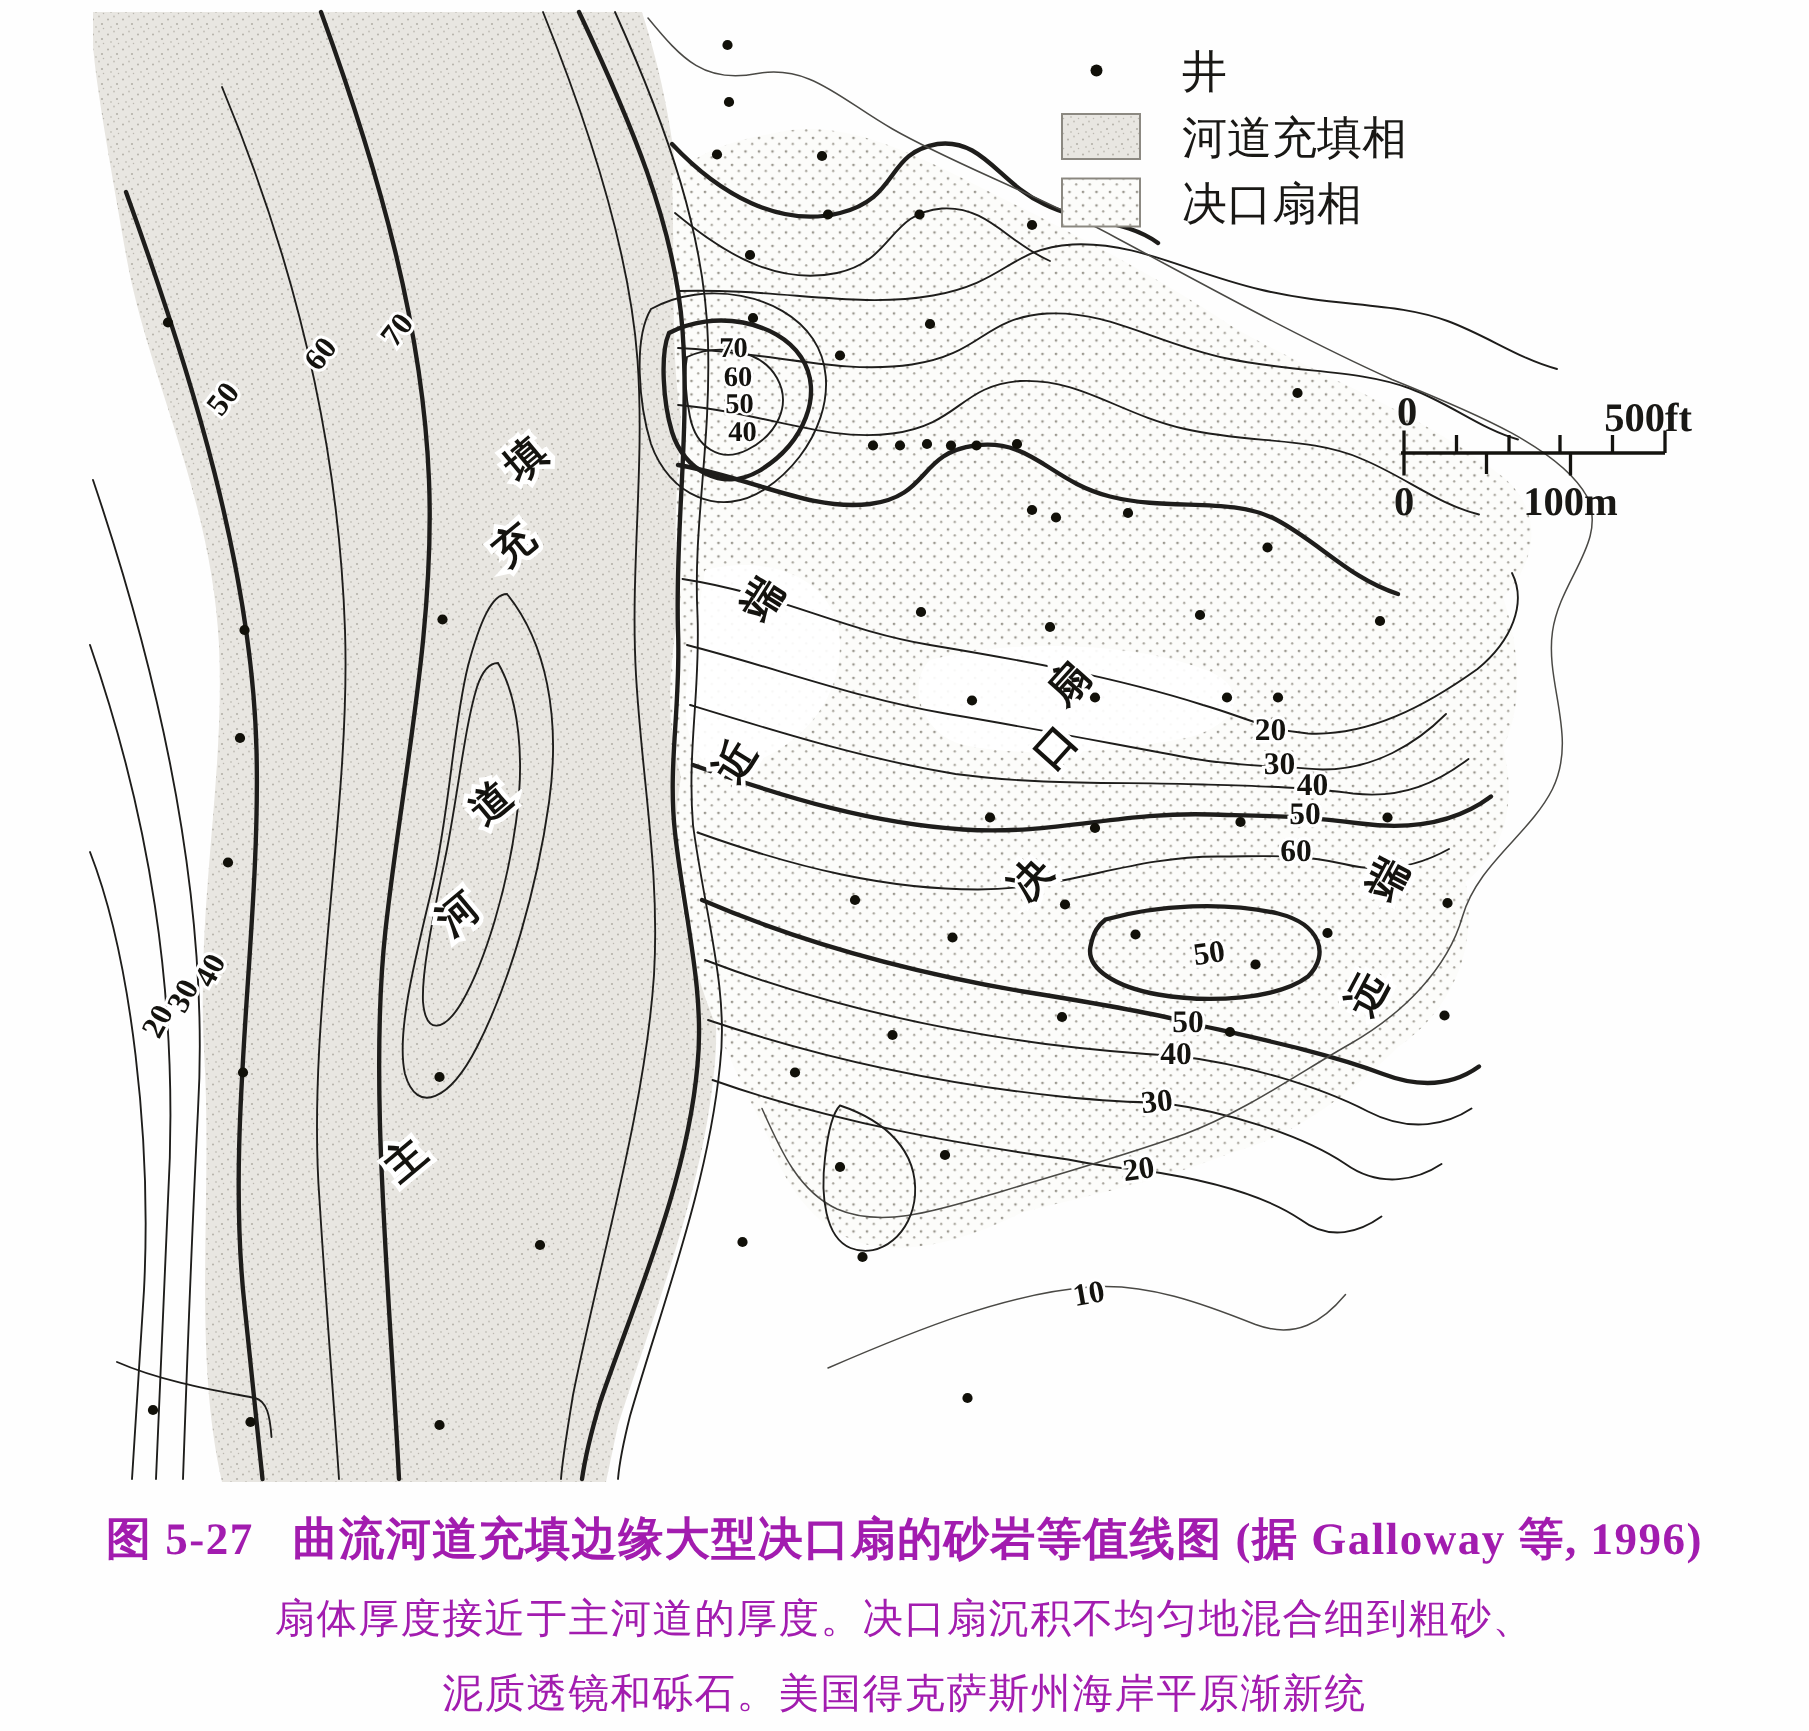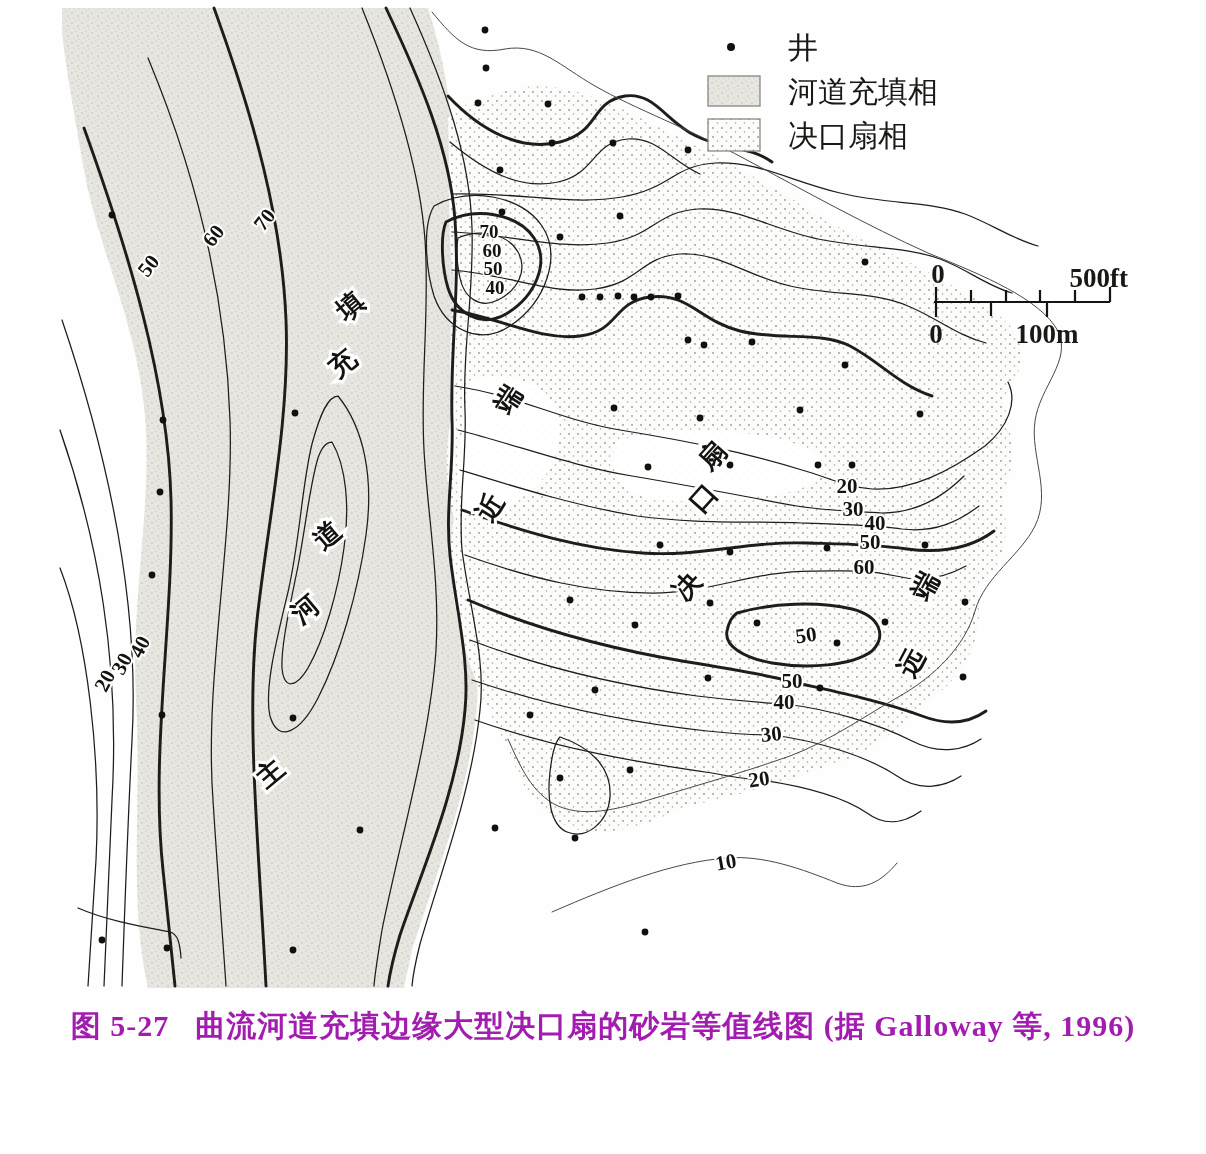--- a/index.html
+++ b/index.html
@@ -274,15 +274,17 @@
         <text class="sctext" x="936" y="343">0</text>
         <text class="sctext" x="1047" y="343">100m</text>
       </g>
     </g>
   </svg>
 
   <div class="caption">
     <div class="cap-line1">
       <span class="fig-no">图 5-27</span><span>曲流河道充填边缘大型决口扇的砂岩等值线图 (据 Galloway 等, 1996)</span>
     </div>
+    <div class="cap-line2">扇体厚度接近于主河道的厚度。决口扇沉积不均匀地混合细到粗砂、</div>
+    <div class="cap-line3">泥质透镜和砾石。美国得克萨斯州海岸平原渐新统</div>
   </div>
 
 </div>
 
 </body></html>

